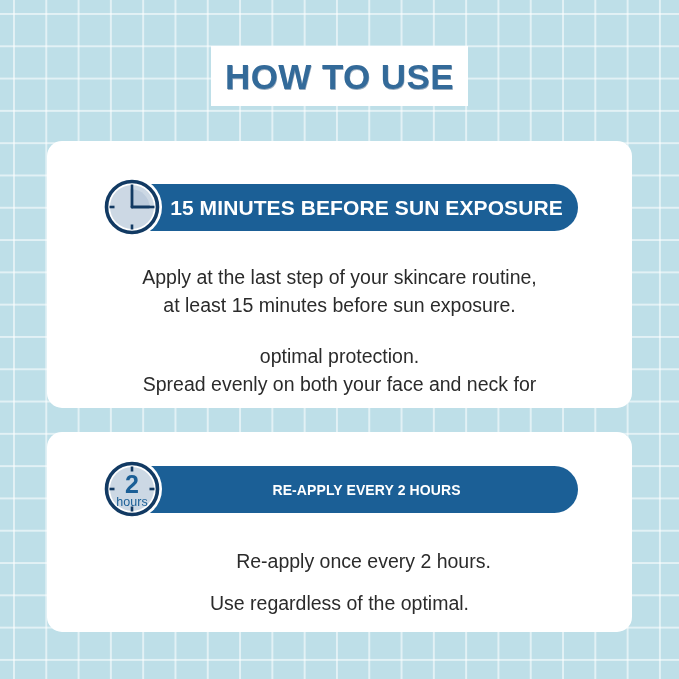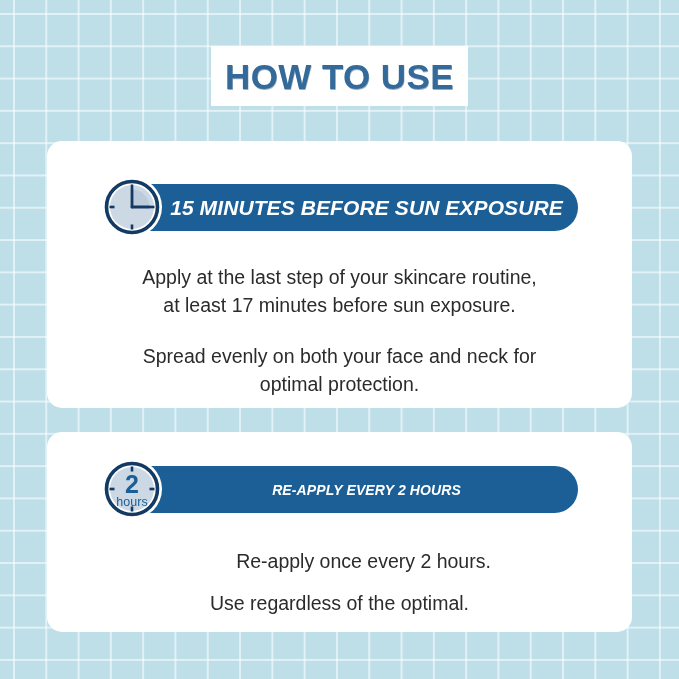--- a/index.html
+++ b/index.html
@@ -75,21 +75,20 @@
     top: 8px;
     width: 471px;
     height: 47px;
     background: #1b5f96;
     border-radius: 24px;
     display: flex;
     align-items: center;
     justify-content: center;
     box-sizing: border-box;
     padding-left: 48px;
-    font-style: italic;
   }
   .pill-label {
     color: #ffffff;
     font-size: 21px;
     font-weight: bold;
     letter-spacing: 0.1px;
     line-height: 1;
     white-space: nowrap;
   }
   #card-1 .pill-label { font-size: 21px; }
@@ -146,26 +145,26 @@
           <line x1="48.5" y1="31" x2="53.5" y2="31" stroke="#123a63" stroke-width="2.6" stroke-linecap="butt"></line>
           <line x1="31" y1="31" x2="31" y2="14" stroke="#123a63" stroke-width="2.8" stroke-linecap="round"></line>
           <line x1="31" y1="31" x2="48" y2="31" stroke="#123a63" stroke-width="2.8" stroke-linecap="round"></line>
         </svg>
       </div>
 
     </div>
 
     <div class="body-block first">
       <span class="body-line">Apply at the last step of your skincare routine,</span>
-      <span class="body-line">at least 17 minutes before sun exposure.</span>
+      <span class="body-line">at least 15 minutes before sun exposure.</span>
     </div>
 
     <div class="body-block second">
+      <span class="body-line">optimal protection.</span>
       <span class="body-line">Spread evenly on both your face and neck for</span>
-      <span class="body-line">optimal protection.</span>
     </div>
   </div>
 
   <div class="card" id="card-2">
     <div class="header-row">
 
       <div class="pill">
         <span class="pill-label">RE-APPLY EVERY 2 HOURS</span>
       </div>
 

